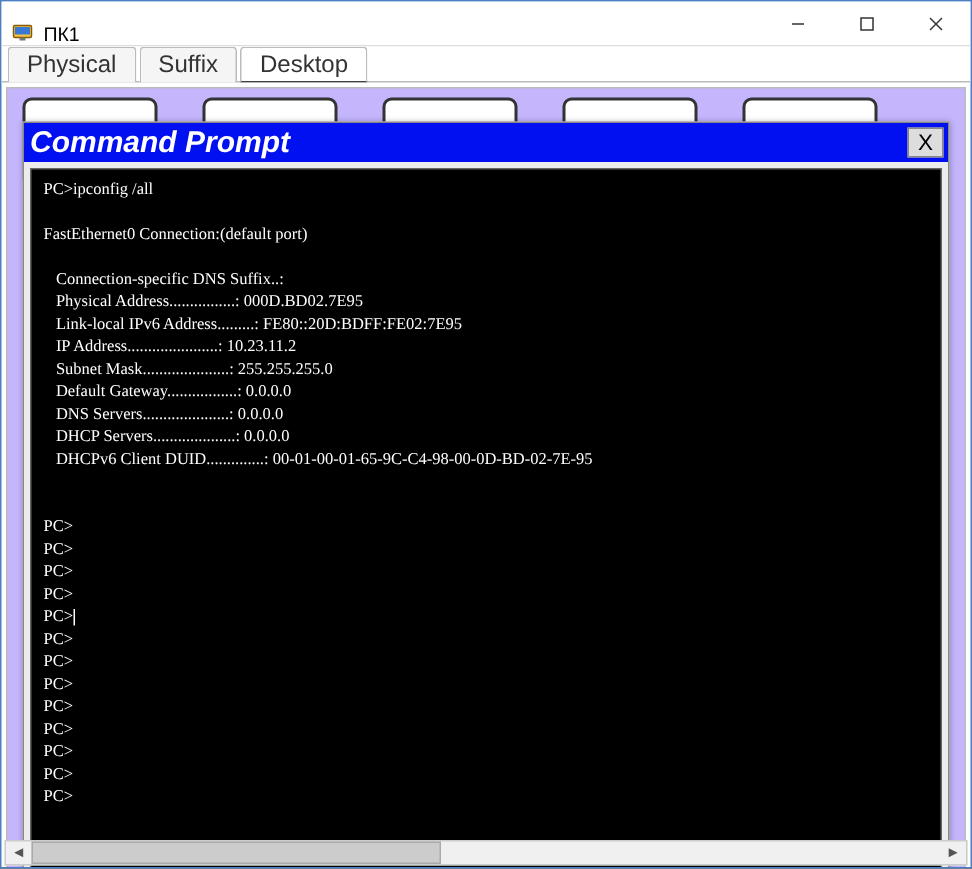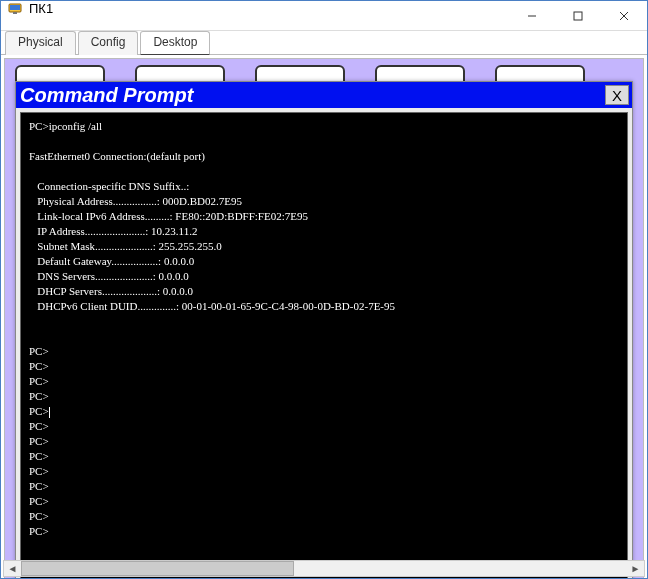--- a/index.html
+++ b/index.html
@@ -8,21 +8,21 @@
     padding: 0;
     font-family: "Segoe UI", Tahoma, sans-serif;
     background: #fff;
     width: 648px;
     height: 579px;
     overflow: hidden;
     border: 1px solid #4a7fc4;
   }
   .titlebar {
     display: flex;
-    align-items: flex-start;
+    align-items: flex-end;
     height: 30px;
     background: #fff;
     border-bottom: 1px solid #ddd;
     padding-left: 6px;
   }
   .titlebar .app-icon {
     width: 16px; height: 16px;
     margin-right: 6px;
     display: inline-block;
   }
@@ -35,21 +35,21 @@
   .win-btn {
     width: 46px; height: 100%;
     display: flex; align-items: center; justify-content: center;
     font-size: 13px;
     font-family: "Segoe UI Symbol", sans-serif;
   }
   .tabs {
     display: flex;
     height: 24px;
     padding-left: 4px;
-    font-size: 12px;
+    font-size: 16px;
     background: #fff;
   }
   .tab {
     padding: 3px 12px;
     border: 1px solid #bbb;
     border-bottom: none;
     background: #f5f5f5;
     border-radius: 3px 3px 0 0;
     margin-right: 2px;
     color: #333;
@@ -187,21 +187,21 @@
       <svg width="10" height="10">
           <line x1="1" y1="1" x2="9" y2="9" stroke="#333" stroke-width="1"></line>
           <line x1="9" y1="1" x2="1" y2="9" stroke="#333" stroke-width="1"></line>
         </svg>
     </div>
   </div>
 </div>
 
 <div class="tabs">
   <div class="tab">Physical</div>
-  <div class="tab">Config</div>
+  <div class="tab">Suffix</div>
   <div class="tab active">Desktop</div>
 </div>
 <div class="tab-bottom-border"></div>
 
 <div class="desktop-area">
   <div class="bg-icons">
     <div class="bg-icon"></div>
     <div class="bg-icon"></div>
     <div class="bg-icon"></div>
     <div class="bg-icon"></div>

